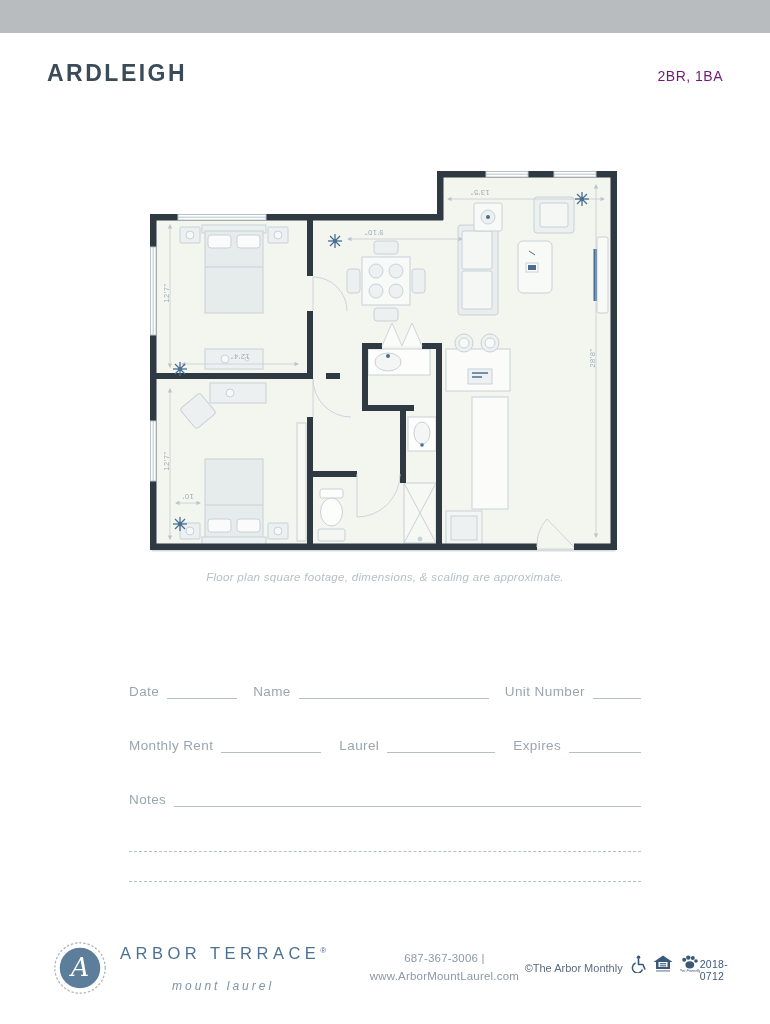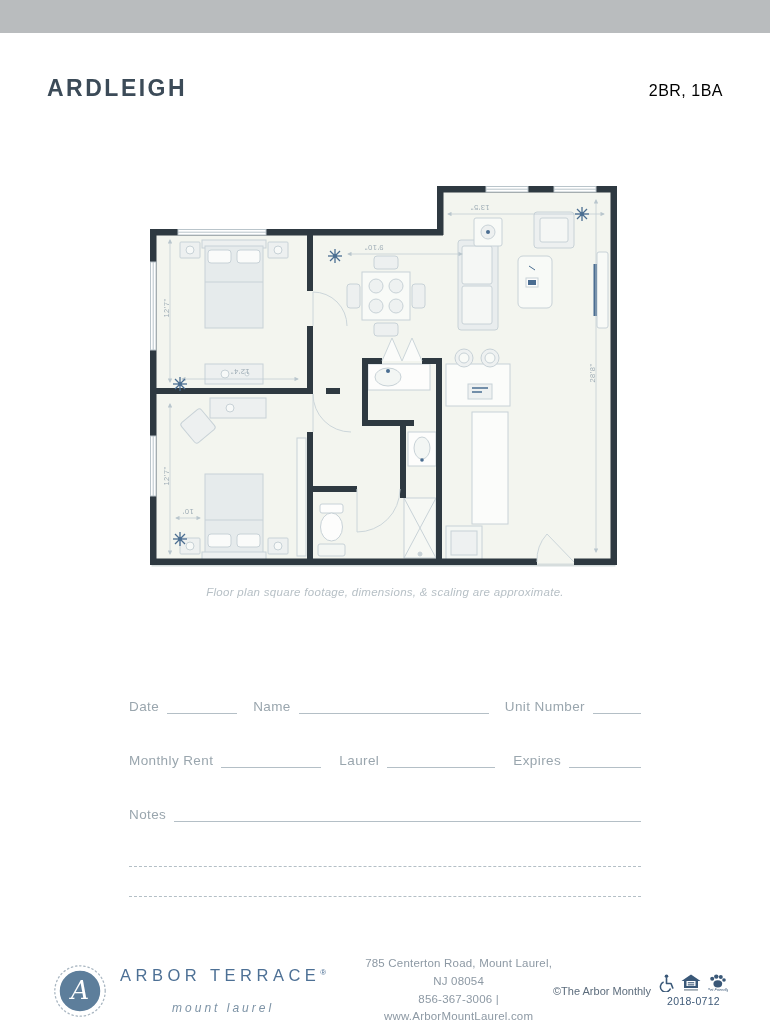--- a/index.html
+++ b/index.html
@@ -1,20 +1,20 @@
 <!DOCTYPE html>
 <html><head>
 <meta charset="utf-8">
 <style>
   html,body{margin:0;padding:0;background:#ffffff;overflow:hidden;}
   .page{position:relative;width:770px;height:1024px;background:#fff;font-family:"Liberation Sans",sans-serif;}
   .topbar{height:33px;background:#b9bcbe;}
-  .header{display:flex;justify-content:space-between;align-items:baseline;padding:42px 47px 0 47px;}
+  .header{display:flex;justify-content:space-between;align-items:baseline;padding:27px 47px 0 47px;}
   .title{font-size:23px;font-weight:bold;letter-spacing:2.5px;color:#3c4b58;}
-  .unit-type{font-size:16px;letter-spacing:.5px;color:#000000;}
+  .unit-type{font-size:14px;letter-spacing:.5px;color:#701a75;}
   .plan-wrap{width:470px;margin:84px auto 0 auto;}
   .caption{text-align:center;margin-top:6px;font-style:italic;font-size:11.5px;letter-spacing:.3px;color:#b7c0c6;}
   .formsec{width:512px;margin:0 auto;color:#9aa6ae;font-size:13.5px;letter-spacing:.4px;}
   .frow{display:flex;align-items:flex-end;margin-top:38px;}
   .frow.first{margin-top:100px;}
   .flabel{white-space:nowrap;padding-right:8px;}
   .fline{border-bottom:1px solid #b4bfc6;height:15px;}
   .w70{width:70px;margin-right:16px;}
   .grow{flex:1;}
   .w100{width:100px;margin-right:18px;}
@@ -24,21 +24,21 @@
   .ruleline.l2{margin-top:29px;}
   .footer{display:flex;align-items:center;padding:0 42px 0 52px;margin-top:58px;}
   .logo{flex:0 0 auto;}
   .brand-block{margin-left:12px;}
   .brand{font-size:16.5px;letter-spacing:4.5px;color:#4d7095;white-space:nowrap;}
   .brand sup{font-size:8px;letter-spacing:0;}
   .tagline{font-style:italic;font-size:12px;letter-spacing:3px;color:#7d93a6;text-align:center;margin-top:16px;}
   .addr{margin-left:38px;text-align:center;font-size:11.5px;line-height:1.55;color:#8d99a4;letter-spacing:.2px;}
   .footright{margin-left:auto;display:flex;align-items:center;}
   .copyright{font-size:11px;color:#5c6c7c;margin-right:8px;white-space:nowrap;}
-  .icons-col{display:flex;flex-direction:column;align-items:center;}
+  .icons-col{display:flex;flex-direction:row;align-items:flex-start;}
   .icons-row{display:flex;align-items:flex-end;gap:7px;}
   .code{font-size:10.5px;color:#3f5a78;margin-top:3px;letter-spacing:.3px;}
 </style>
 </head>
 <body>
 
 <div class="page">
 
   <div class="topbar"></div>
 
@@ -286,22 +286,21 @@
     <svg class="logo" width="56" height="56" viewBox="0 0 60 60">
       <circle cx="30" cy="30" r="27" fill="#ffffff" stroke="#aab7c2" stroke-width="1.4" stroke-dasharray="1.5 3" stroke-linecap="round"></circle>
       <circle cx="30" cy="30" r="22.5" fill="#5d7e9b" stroke="#ffffff" stroke-width="1.6"></circle>
       <text x="30" y="39" text-anchor="middle" font-family="DejaVu Serif, serif" font-style="italic" font-size="27" fill="#ffffff">A</text>
     </svg>
     <div class="brand-block">
       <div class="brand"><span>ARBOR TERRACE</span><sup>®</sup></div>
       <div class="tagline">mount laurel</div>
     </div>
     <div class="addr">
-      <div>785 Centerton Road, Mount Laurel, NJ 08054</div>
-      <div>856-367-3006 | www.ArborMountLaurel.com</div>
+      <div>687-367-3006 | www.ArborMountLaurel.com</div>
     </div>
     <div class="footright">
       <span class="copyright">©The Arbor Monthly</span>
       <div class="icons-col">
         <div class="icons-row">
           <svg width="15" height="18" viewBox="0 0 15 18">
             <circle cx="7.5" cy="2.2" r="1.8" fill="#3a5878"></circle>
             <path d="M7.5,4.5 L7.5,9.5 L12,9.5 L13.8,14" stroke="#3a5878" stroke-width="1.6" fill="none" stroke-linecap="round" stroke-linejoin="round"></path>
             <path d="M4.6,8 A5.2,5.2 0 1 0 11.5,14.6" stroke="#3a5878" stroke-width="1.5" fill="none"></path>
           </svg>

